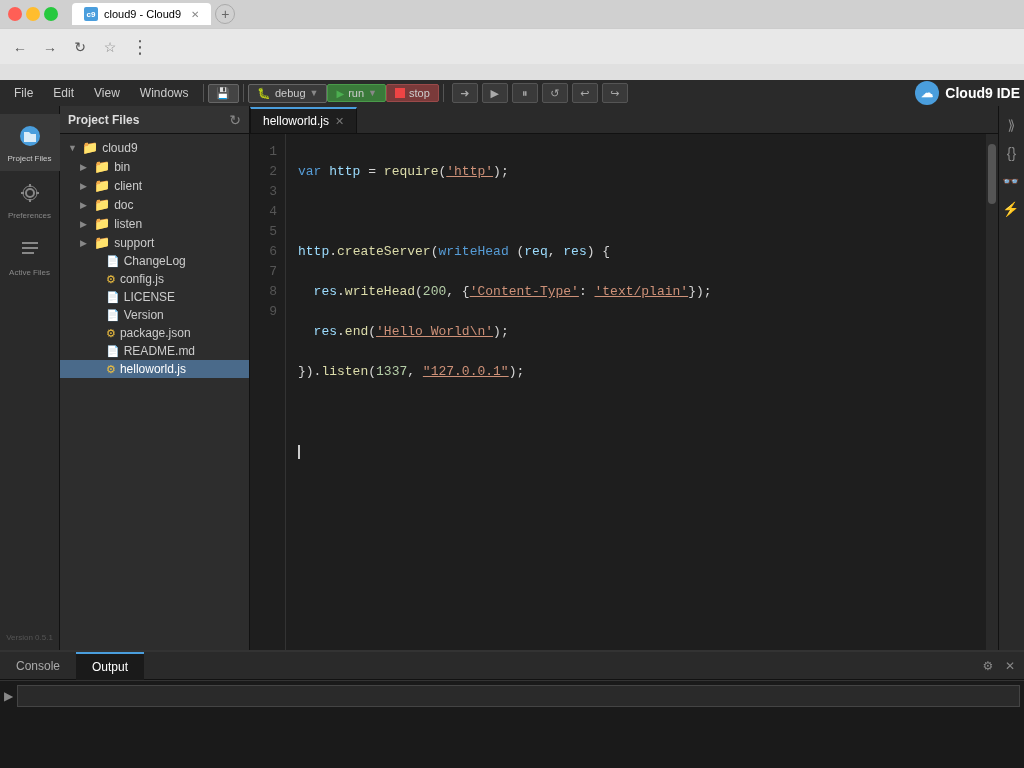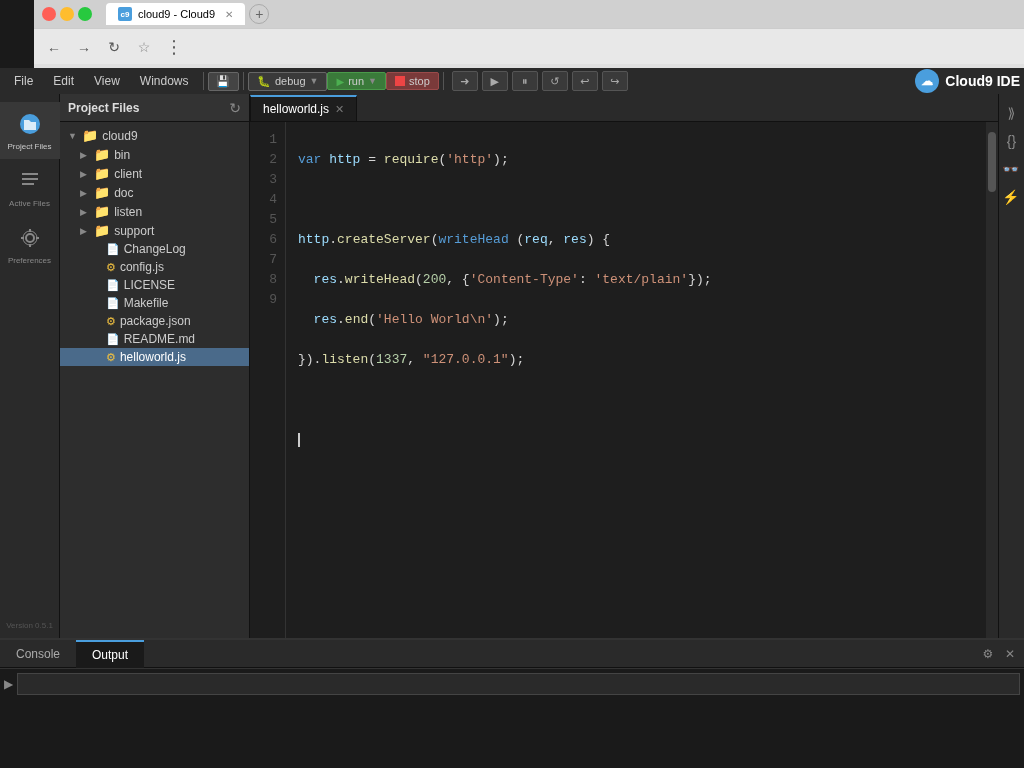--- a/index.html
+++ b/index.html
@@ -1,19 +1,19 @@
 <!DOCTYPE html>
 <html><head>
   <meta charset="utf-8">
   <style>
     * { margin: 0; padding: 0; box-sizing: border-box; }
     body { font-family: Arial, sans-serif; font-size: 12px; background: #1a1a1a; overflow: hidden; width: 1024px; height: 768px; }
 
     
-    .browser-chrome { background: #e0e0e0; height: 68px; margin-left: 34px; }
+    .browser-chrome { background: #e0e0e0; height: 80px; }
     .browser-titlebar { background: #d0d0d0; height: 28px; display: flex; align-items: center; padding: 0 8px; gap: 4px; }
     .browser-btn { width: 14px; height: 14px; border-radius: 50%; border: none; cursor: pointer; }
     .btn-close { background: #ff5f56; }
     .btn-min { background: #ffbd2e; }
     .btn-max { background: #27c93f; }
     .browser-tab { background: white; padding: 4px 12px; border-radius: 4px 4px 0 0; display: flex; align-items: center; gap: 6px; font-size: 11px; margin-left: 10px; height: 22px; }
     .tab-icon { width: 14px; height: 14px; background: #4a9edd; border-radius: 2px; display: flex; align-items: center; justify-content: center; color: white; font-size: 8px; font-weight: bold; }
     .tab-close { color: #888; cursor: pointer; font-size: 10px; margin-left: 4px; }
     .new-tab-btn { width: 20px; height: 20px; border-radius: 50%; border: 1px solid #aaa; background: transparent; cursor: pointer; font-size: 14px; display: flex; align-items: center; justify-content: center; color: #666; }
     .browser-toolbar { background: #e8e8e8; height: 36px; display: flex; align-items: center; padding: 0 8px; gap: 6px; border-top: 1px solid #ccc; }
@@ -81,21 +81,21 @@
     .editor-tab.active { background: #1e1e1e; color: white; border-top: 2px solid #4a9edd; }
     .tab-close-btn { color: #777; cursor: pointer; font-size: 11px; }
 
     
     .code-editor { flex: 1; display: flex; overflow: hidden; background: #1e1e1e; }
     .line-numbers { background: #1e1e1e; color: #555; padding: 8px 8px; text-align: right; font-family: 'Courier New', monospace; font-size: 13px; line-height: 20px; min-width: 36px; user-select: none; border-right: 1px solid #333; }
     .code-content { flex: 1; padding: 8px 12px; font-family: 'Courier New', monospace; font-size: 13px; line-height: 20px; color: #d4d4d4; overflow: auto; white-space: pre; }
     .code-line { display: block; min-height: 20px; }
     .kw { color: #569cd6; }
     .fn { color: #dcdcaa; }
-    .str { color: #ce9178; }
+    .str { color: #ce9178; text-decoration: underline; }
     .num { color: #b5cea8; }
     .var-name { color: #9cdcfe; }
     .method { color: #dcdcaa; }
 
     
     .editor-scrollbar { width: 12px; background: #2a2a2a; display: flex; flex-direction: column; }
     .scrollbar-track { flex: 1; position: relative; }
     .scrollbar-thumb { width: 8px; margin: 0 2px; height: 60px; background: #555; border-radius: 4px; position: absolute; top: 10px; }
 
     
@@ -194,40 +194,40 @@
           <svg width="24" height="24" viewBox="0 0 24 24" fill="none">
             <circle cx="12" cy="12" r="10" fill="#4a9edd"></circle>
             <path d="M8 8h3l2 2h5v8H6V8h2z" fill="white" opacity="0.8"></path>
           </svg>
         </div>
         <span class="sidebar-label">Project Files</span>
       </div>
       <div class="sidebar-icon-item">
         <div class="sidebar-icon">
           <svg width="22" height="22" viewBox="0 0 22 22">
-            <rect x="3" y="3" width="16" height="2" fill="#888"></rect>
-            <rect x="3" y="8" width="16" height="2" fill="#888"></rect>
-            <rect x="3" y="13" width="12" height="2" fill="#888"></rect>
-          </svg>
-        </div>
-        <span class="sidebar-label">Active Files</span>
-      </div>
-      <div class="sidebar-icon-item">
-        <div class="sidebar-icon">
-          <svg width="22" height="22" viewBox="0 0 22 22">
             <circle cx="11" cy="11" r="4" fill="none" stroke="#888" stroke-width="2"></circle>
             <circle cx="11" cy="11" r="7" fill="none" stroke="#888" stroke-width="1"></circle>
             <line x1="11" y1="2" x2="11" y2="5" stroke="#888" stroke-width="2"></line>
             <line x1="11" y1="17" x2="11" y2="20" stroke="#888" stroke-width="2"></line>
             <line x1="2" y1="11" x2="5" y2="11" stroke="#888" stroke-width="2"></line>
             <line x1="17" y1="11" x2="20" y2="11" stroke="#888" stroke-width="2"></line>
           </svg>
         </div>
         <span class="sidebar-label">Preferences</span>
       </div>
+      <div class="sidebar-icon-item">
+        <div class="sidebar-icon">
+          <svg width="22" height="22" viewBox="0 0 22 22">
+            <rect x="3" y="3" width="16" height="2" fill="#888"></rect>
+            <rect x="3" y="8" width="16" height="2" fill="#888"></rect>
+            <rect x="3" y="13" width="12" height="2" fill="#888"></rect>
+          </svg>
+        </div>
+        <span class="sidebar-label">Active Files</span>
+      </div>
       <div class="sidebar-version">Version 0.5.1</div>
     </div>
 
     <div class="file-tree">
       <div class="file-tree-header">
         <span class="file-tree-title">Project Files</span>
         <span class="file-tree-refresh">↻</span>
       </div>
       <div class="file-tree-content">
 
@@ -274,21 +274,21 @@
           <span>config.js</span>
         </div>
         <div class="tree-item level-2">
           <span style="width:10px"></span>
           <span class="file-icon">📄</span>
           <span>LICENSE</span>
         </div>
         <div class="tree-item level-2">
           <span style="width:10px"></span>
           <span class="file-icon">📄</span>
-          <span>Makefile</span>
+          <span>Version</span>
         </div>
         <div class="tree-item level-2">
           <span style="width:10px"></span>
           <span class="file-icon json">⚙</span>
           <span>package.json</span>
         </div>
         <div class="tree-item level-2">
           <span style="width:10px"></span>
           <span class="file-icon md">📄</span>
           <span>README.md</span>

